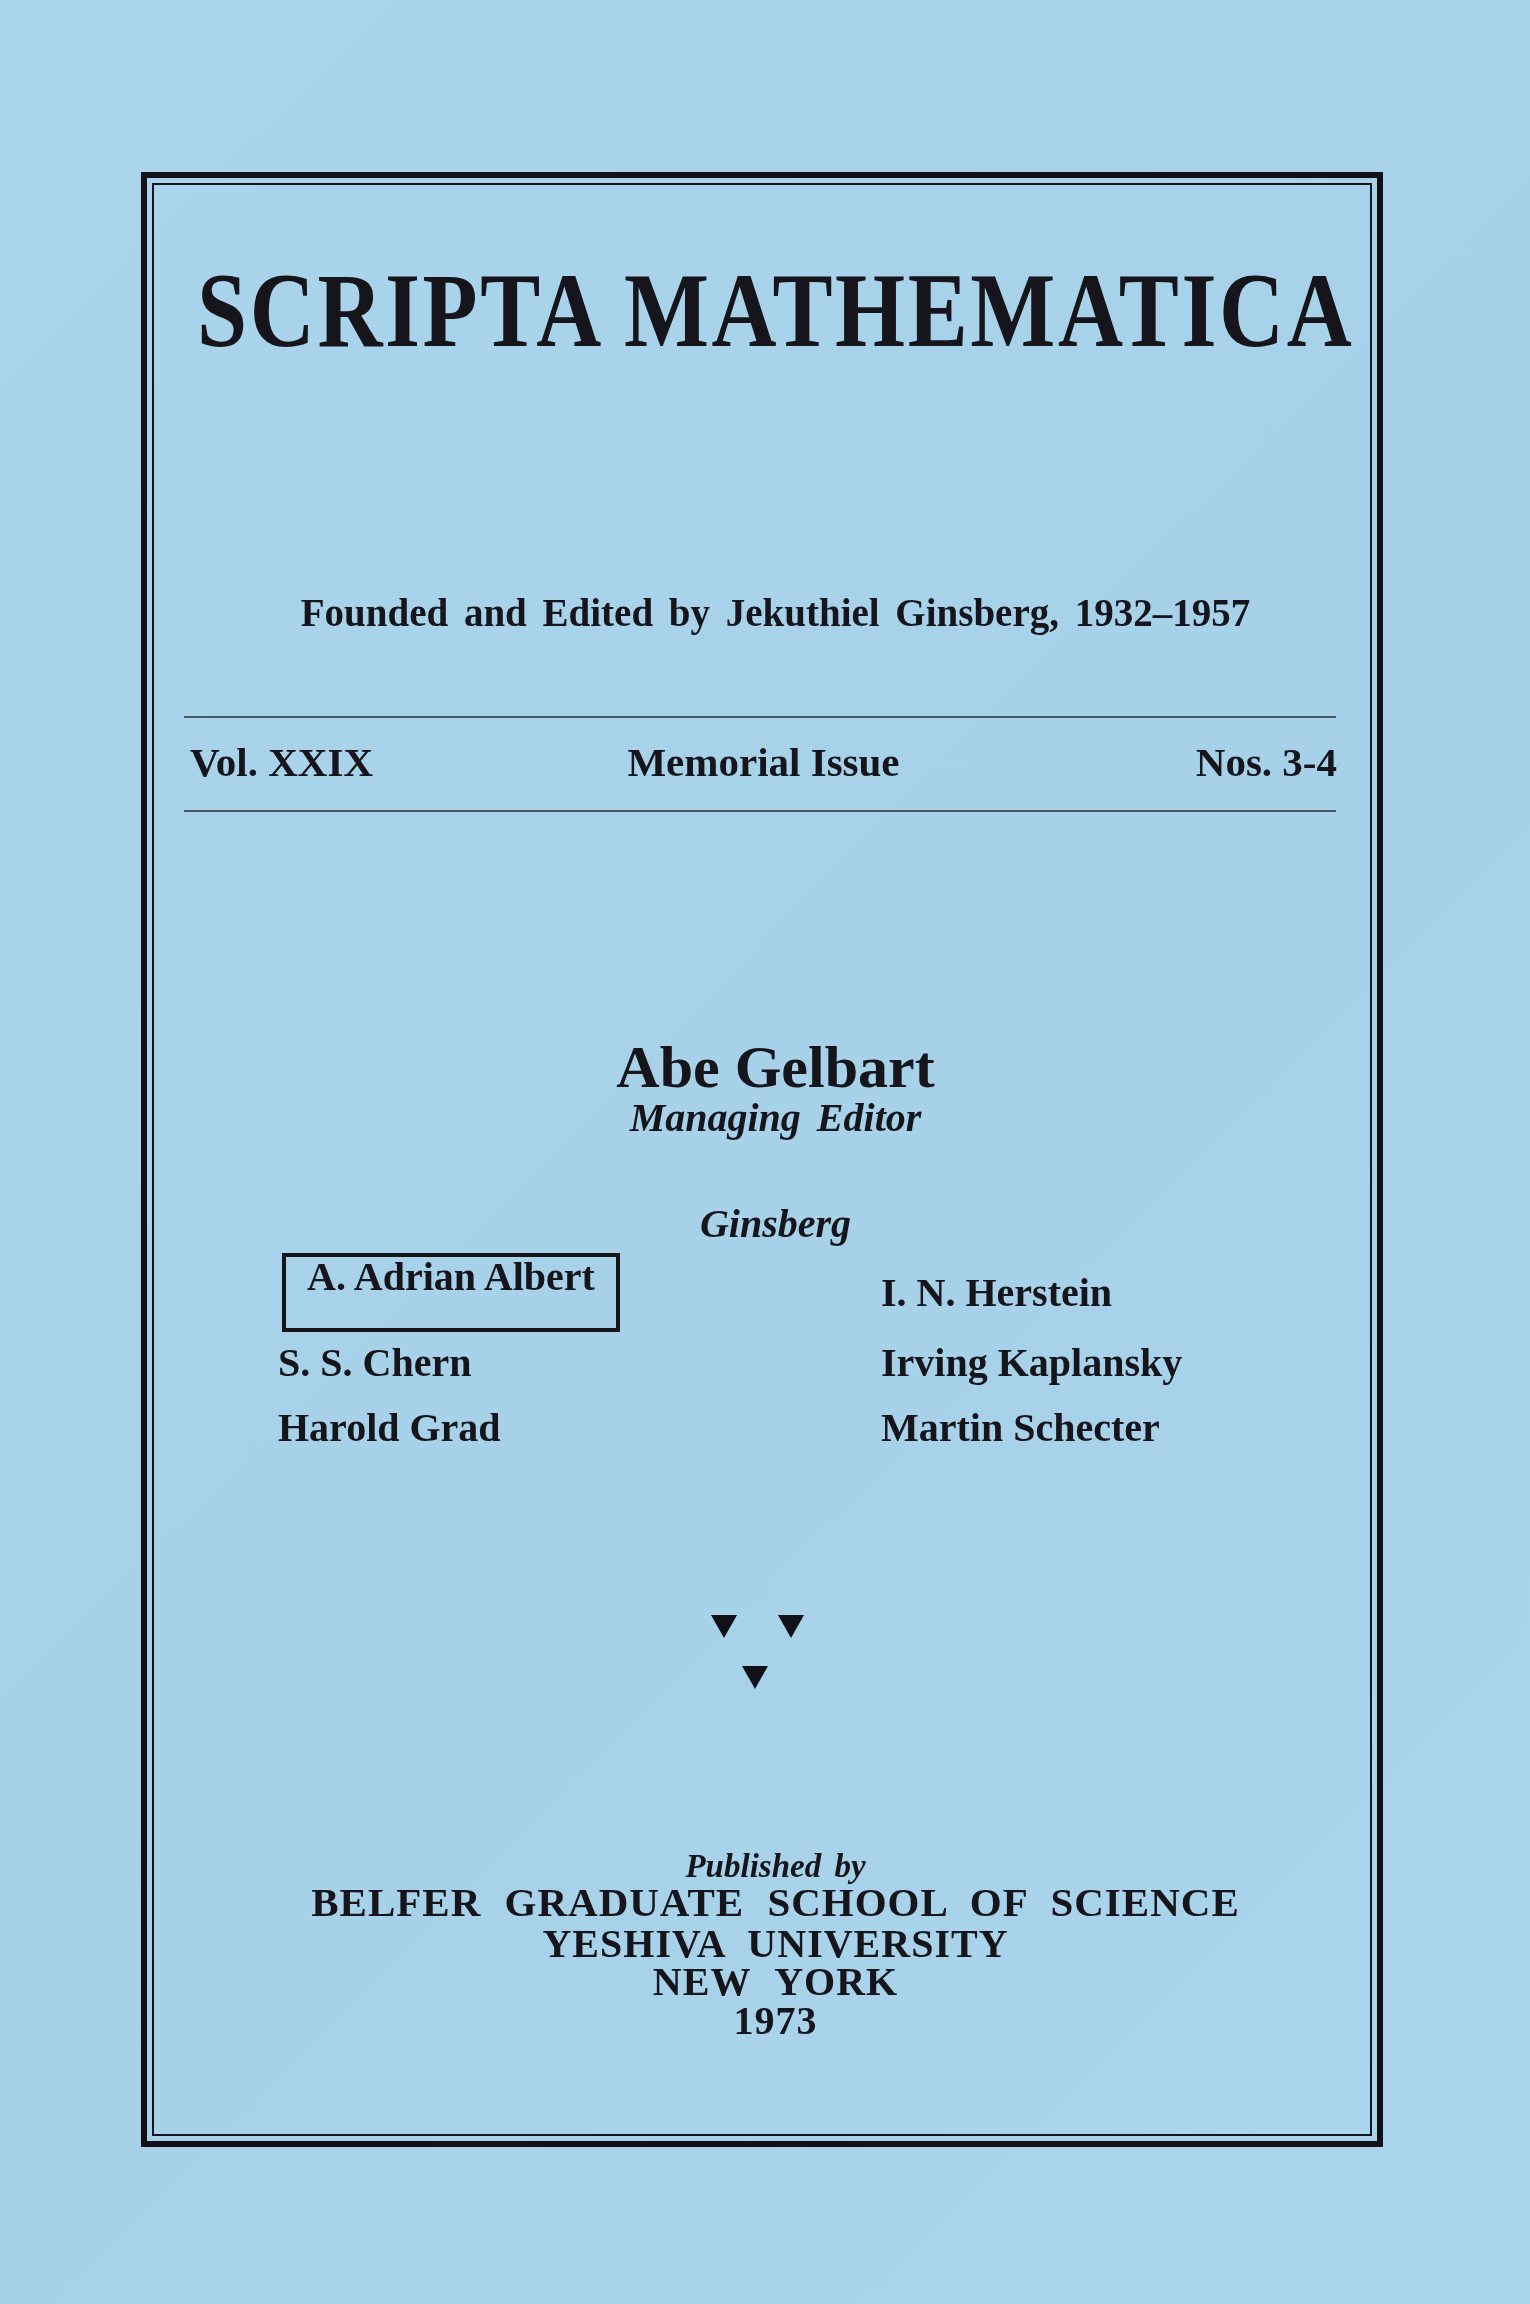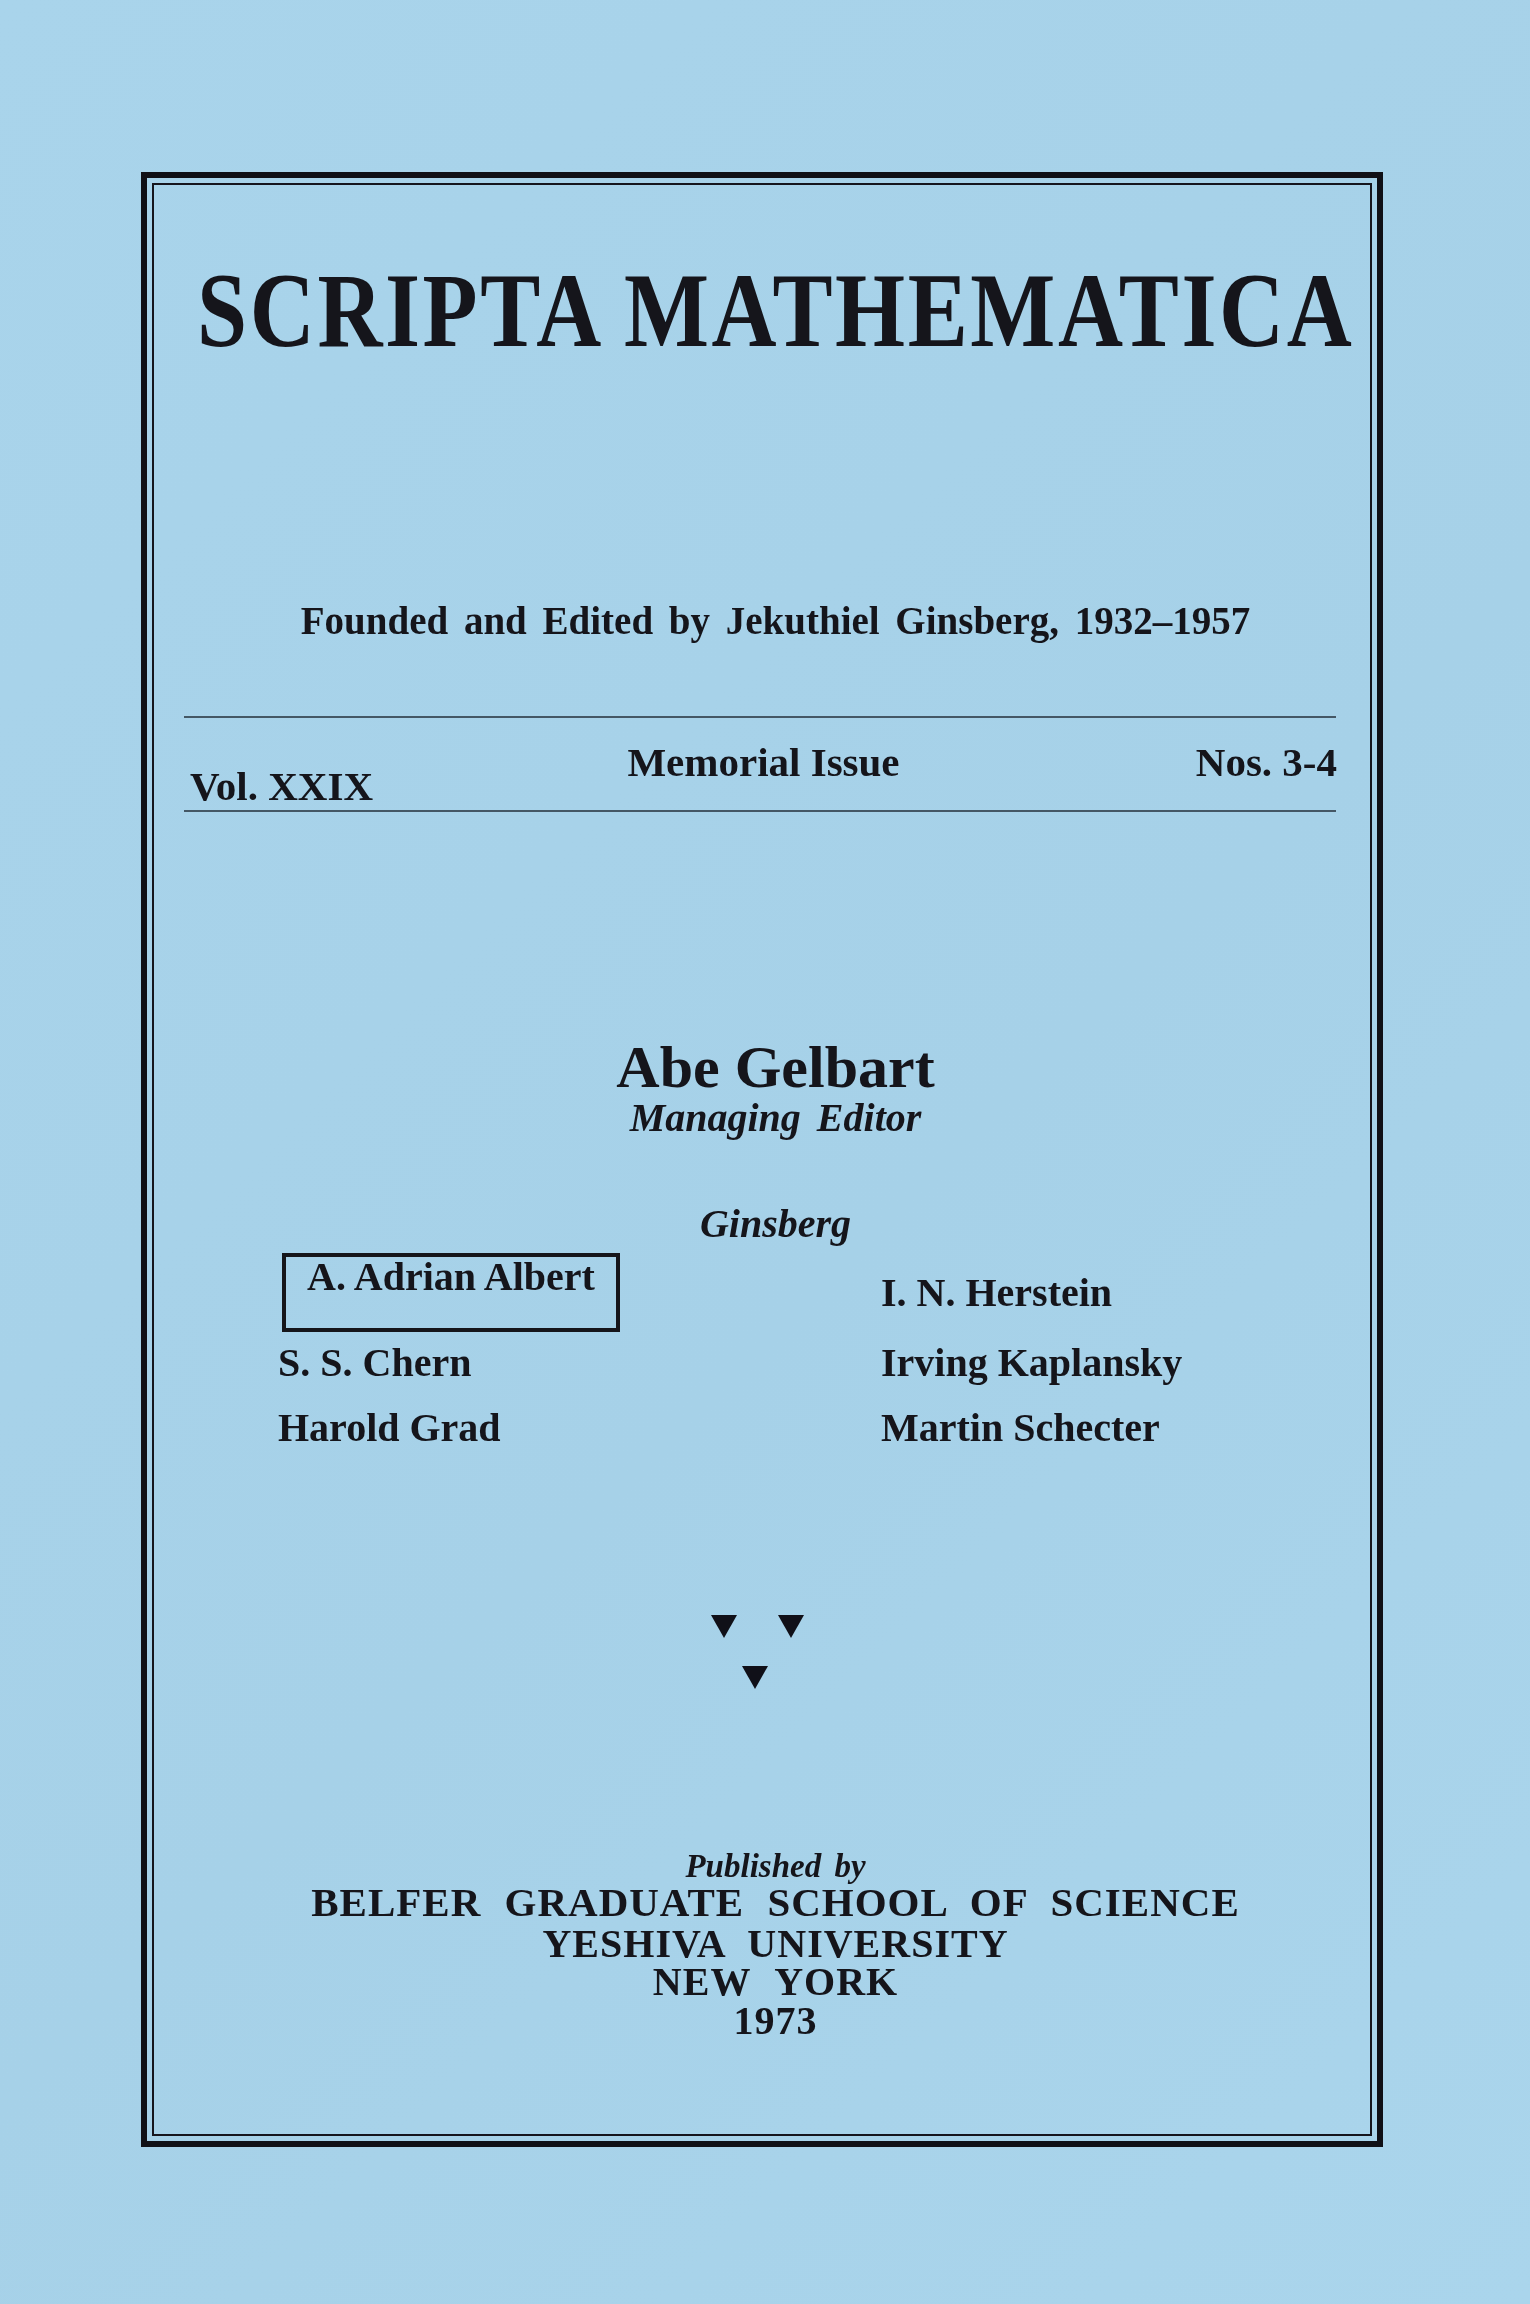--- a/index.html
+++ b/index.html
@@ -65,21 +65,20 @@
     font-weight: bold;
     font-style: italic;
     letter-spacing: 1px;
     word-spacing: 8px;
   }
   .founded {
     top: 593px;
     font-size: 39px;
     font-weight: bold;
     word-spacing: 6px;
-    margin-top: 8px;
   }
   .rule {
     position: absolute;
     left: 184px;
     width: 1152px;
     height: 2px;
     background: #33424d;
     opacity: 0.85;
   }
   .rule-1 { top: 716px; }
@@ -87,21 +86,21 @@
   .issue-row {
     position: absolute;
     left: 190px;
     width: 1147px;
     top: 742px;
     font-size: 41px;
     font-weight: bold;
     line-height: 1;
     white-space: nowrap;
   }
-  .issue-volume { position: absolute; left: 0; margin-top: 24px; }
+  .issue-volume { position: absolute; left: 0; }
   .issue-title  { position: absolute; left: 0; right: 0; text-align: center; }
   .issue-nos    { position: absolute; right: 0; }
   .managing-name {
     top: 1037px;
     font-size: 60px;
     font-weight: bold;
   }
   .managing-role {
     top: 1098px;
     font-size: 40px;

